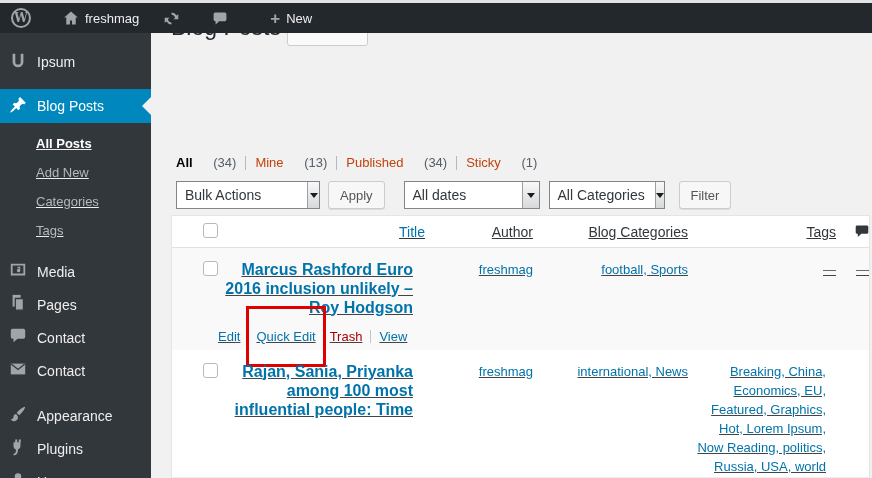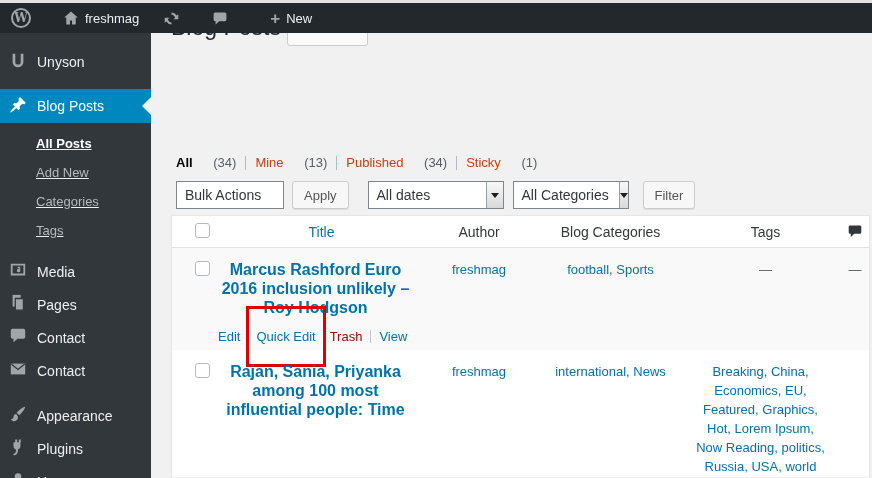--- a/index.html
+++ b/index.html
@@ -89,35 +89,35 @@
     width:17px; height:100%; border-left:1px solid #9a9fa4;
     background:linear-gradient(#f8f8f8, #d8d9da);
     display:flex; align-items:center; justify-content:center;
   }
   .sel-arrow { width:0; height:0; border-left:4px solid transparent; border-right:4px solid transparent; border-top:5px solid #1c1c1c; }
   .btn {
     height:28px; padding:0 11px; background:#f7f7f7; border:1px solid #ccc;
     border-radius:3px; font-size:13px; color:#555; cursor:pointer;
     display:flex; align-items:center; box-shadow:0 1px 0 #ddd;
   }
-  .w-bulk { width:108px;gap:36px; }
+  .w-bulk { width:144px;gap:36px; }
   .w-dates { width:136px; margin-left:19px; }
   .w-cats { width:116px; margin-left:9px; }
   .btn-apply { margin-left:8px; }
   .btn-filter { margin-left:14px;justify-content:flex-end; }
 
   
   .table-wrap {
     position:absolute; left:20px; top:215px; width:699px;
     background:#fff; border:1px solid #e5e5e5; box-shadow:0 1px 1px rgba(0,0,0,0.04);
   }
   table { border-collapse:collapse; table-layout:fixed; width:100%; font-size:13px; }
   col.c-cb { width:46px; } col.c-title { width:207px; } col.c-author { width:108px; }
   col.c-cats { width:155px; } col.c-tags { width:148px; } col.c-comm { width:33px; }
-  th, td { text-align:center; vertical-align:top; font-weight:normal; padding:0; }
+  th, td { text-align:right; vertical-align:top; font-weight:normal; padding:0;text-decoration:underline; }
   thead th { height:31px; padding-top:8px; font-size:14px; color:#32373c; border-bottom:1px solid #e1e1e1; }
   thead th.h-title a { font-size:14px; }
   .cb-cell { padding-left:14px; }
   .checkbox { width:15px; height:15px; background:#fff; border:1px solid #b4b9be; border-radius:3px; display:inline-block; cursor:pointer; }
   thead .checkbox { margin-top:-1px; }
   a, .link { color:#0073aa; text-decoration:none; cursor:pointer; }
   tr.row-1 { background:#f9f9f9; height:100px; }
   tr.row-2 { background:#fff; height:127px; }
   tbody td { padding-top:12px; }
   tbody td.cb-cell { padding-top:13px; }
@@ -308,21 +308,21 @@
   </div>
 </div>
 
 <div class="sidebar">
   <div class="menu-item mi-unyson">
     <span>
       <svg width="18" height="18" viewBox="0 0 20 20" fill="#a0a5aa">
           <path d="M4 2h3v9a3 3 0 0 0 6 0V2h3v9a6 6 0 0 1-12 0z"></path>
         </svg>
     </span>
-    <span class="mi-label">Unyson</span>
+    <span class="mi-label">Ipsum</span>
   </div>
 
   <div class="menu-item mi-active">
     <span>
       <svg width="18" height="18" viewBox="0 0 20 20">
           <path d="M10.44 3.02l1.82-1.82 6.36 6.35-1.83 1.82c-1.05-.68-2.48-.57-3.41.36l-.75.75c-.92.93-1.04 2.35-.35 3.41l-1.83 1.82-2.41-2.41-2.8 2.79c-.42.42-3.38 2.71-3.8 2.29s1.86-3.39 2.28-3.81l2.79-2.79-2.41-2.42 1.83-1.82c1.05.69 2.48.57 3.4-.36l.75-.75c.93-.92 1.05-2.35.36-3.41z"></path>
         </svg>
     </span>
     <span class="mi-label">Blog Posts</span>
     <span class="menu-arrow"></span>

